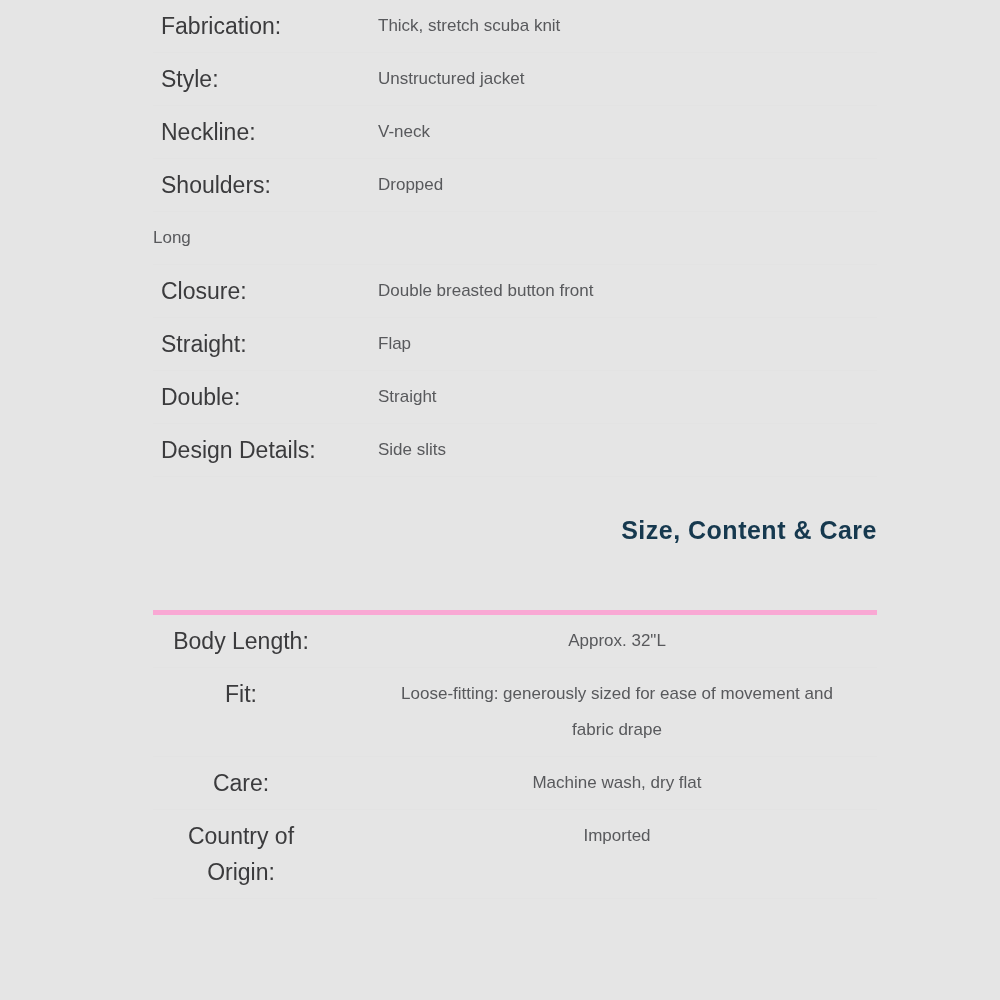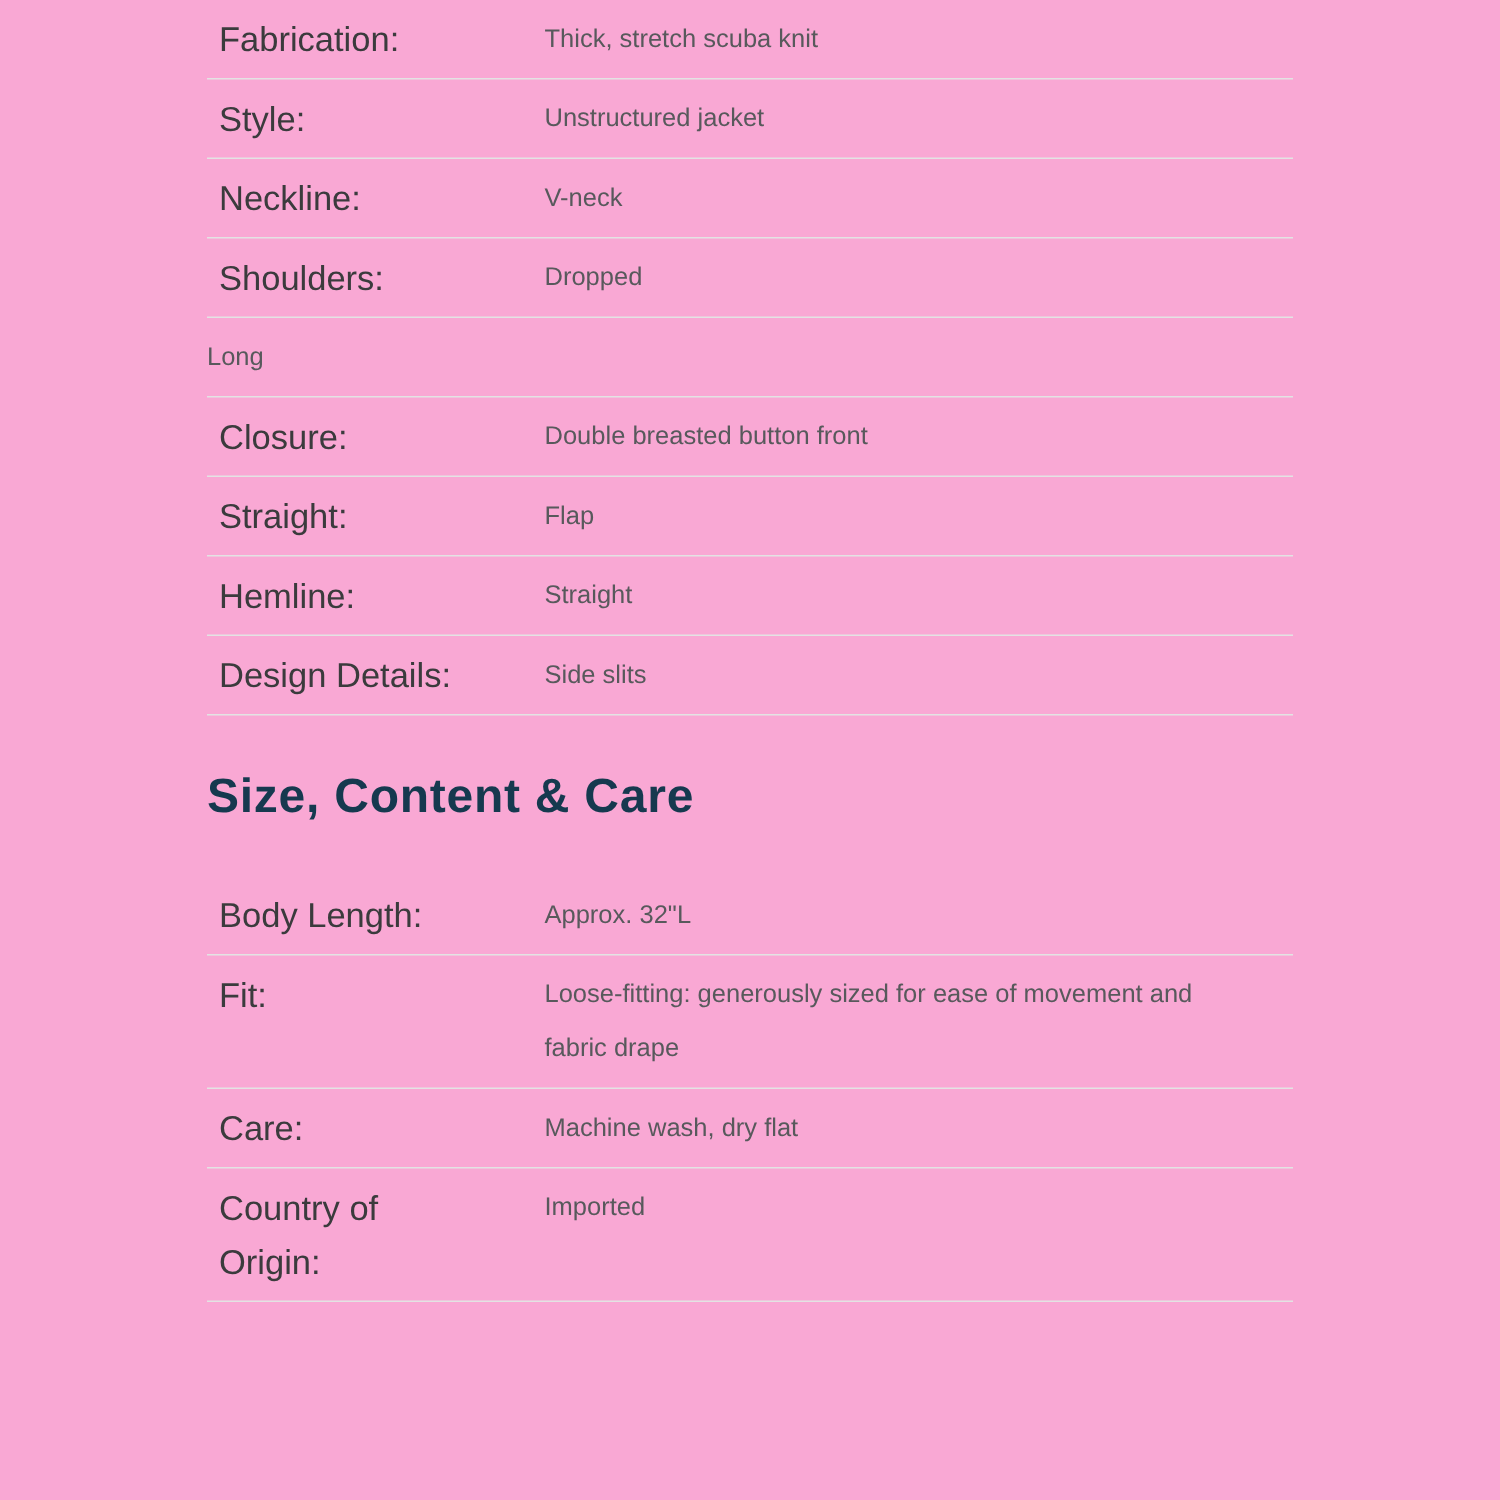--- a/index.html
+++ b/index.html
@@ -4,29 +4,30 @@
 <style>
   * { margin: 0; padding: 0; box-sizing: border-box; }
   html, body {
     width: 1000px;
     background: #ffffff;
     font-family: "Liberation Sans", "DejaVu Sans", sans-serif;
   }
   .page {
     width: 1000px;
     height: 1000px;
-    background: #f9a8d4;
+    background: #e5e5e5;
     overflow: hidden;
+    padding-left: 15px;
   }
   .content {
     margin-left: 138px;
     width: 724px;
   }
   .spec-table { width: 100%; }
-  .spec-table.has-top-border { border-top: 2px solid #f9a8d4; }
+  .spec-table.has-top-border { border-top: 5px solid #f9a8d4; text-align: center; }
   .spec-row {
     display: grid;
     grid-template-columns: 225px 1fr;
     align-items: flex-start;
     padding: 8px 0;
     border-bottom: 1px solid #e3e3e3;
   }
   .spec-label {
     padding-left: 8px;
     font-size: 23px;
@@ -35,26 +36,27 @@
     max-width: 168px;
   }
   .spec-value {
     font-size: 17px;
     line-height: 36px;
     color: #58595c;
     max-width: 478px;
   }
   .section-heading {
     margin-top: 33px;
-    margin-bottom: 32px;
-    font-size: 32px;
+    margin-bottom: 60px;
+    font-size: 25px;
     font-weight: bold;
     letter-spacing: 0.5px;
     line-height: 40px;
     color: #16394f;
+    text-align: right;
   }
 </style>
 </head>
 <body>
 
 <div class="page">
   <div class="content">
 
     <div class="spec-table">
 
@@ -87,21 +89,21 @@
           <div class="spec-label">Closure:</div>
           <div class="spec-value">Double breasted button front</div>
         </div>
 
         <div class="spec-row">
           <div class="spec-label">Straight:</div>
           <div class="spec-value">Flap</div>
         </div>
 
         <div class="spec-row">
-          <div class="spec-label">Hemline:</div>
+          <div class="spec-label">Double:</div>
           <div class="spec-value">Straight</div>
         </div>
 
         <div class="spec-row">
           <div class="spec-label">Design Details:</div>
           <div class="spec-value">Side slits</div>
         </div>
       </div>
 
     <h2 class="section-heading">Size, Content &amp; Care</h2>

